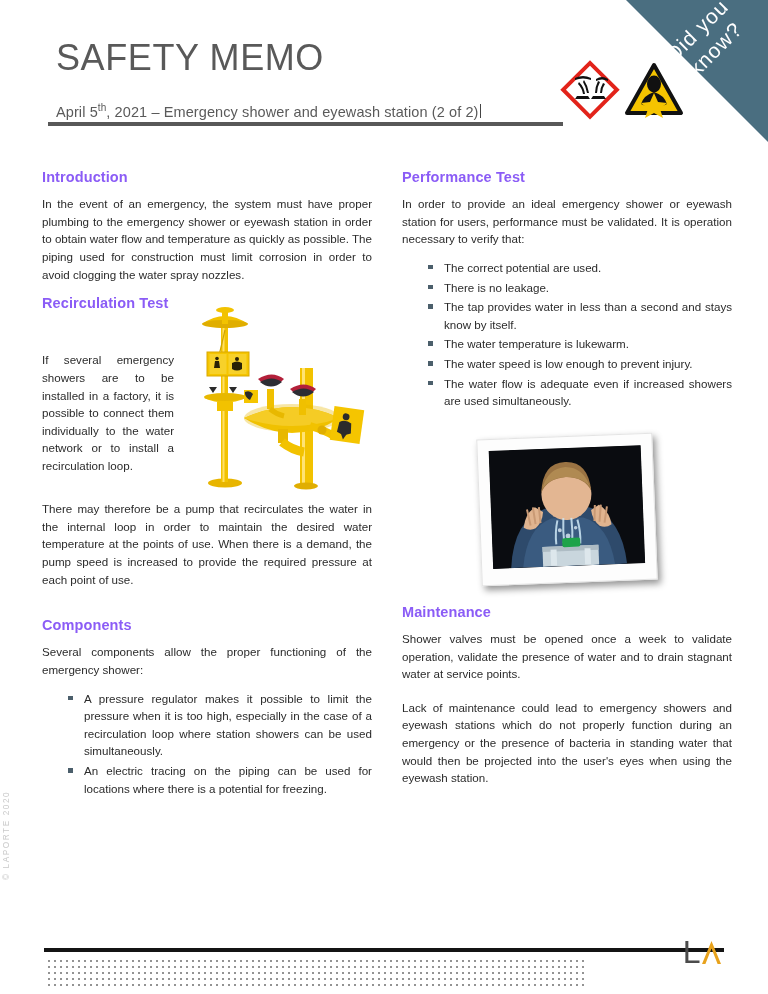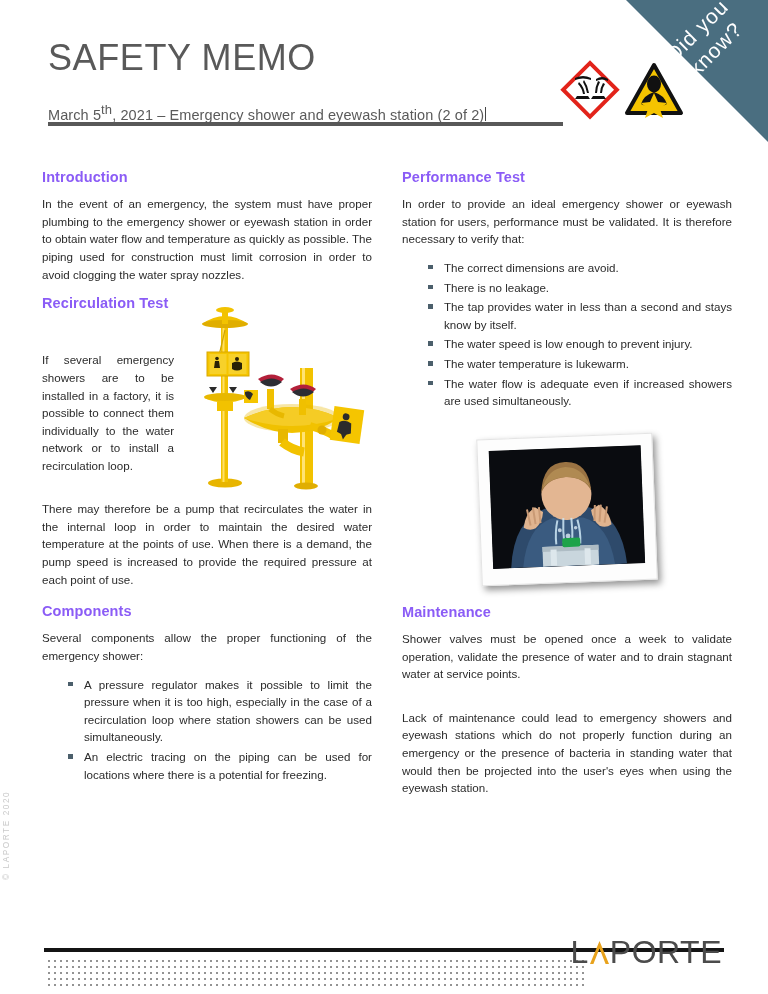--- a/index.html
+++ b/index.html
@@ -37,39 +37,39 @@
     font-weight: 400;
     letter-spacing: 1px;
     text-align: center;
     line-height: 1.22;
     pointer-events: none;
   }
 
   
   .header {
     position: absolute;
-    left: 48px; top: 38px;
+    left: 56px; top: 38px;
     width: 672px;
   }
   .memo-title {
     font-size: 36px;
     font-weight: 400;
     color: #595959;
     letter-spacing: 0.6px;
     margin: 0;
     line-height: 1.1;
   }
   .memo-subtitle {
     margin: 24px 0 0 0;
     font-size: 14.5px;
     color: #5a5a5a;
     font-weight: 400;
     letter-spacing: 0.1px;
   }
-  .memo-subtitle sup { font-size: 13px; vertical-align: super; }
+  .memo-subtitle sup { font-size: 10px; vertical-align: super; }
   .caret {
     display: inline-block;
     width: 1px; height: 14px;
     background: #444;
     vertical-align: -2px;
     margin-left: 1px;
   }
   .header-rule {
     position: absolute;
     left: 48px; top: 122px;
@@ -101,21 +101,21 @@
   .col-right { left: 402px; width: 330px; }
 
   h2.sec {
     color: #8b5cf6;
     font-size: 14.5px;
     font-weight: 700;
     margin: 0 0 9px 0;
     line-height: 1.25;
     letter-spacing: 0.1px;
   }
-  h2.sec.spaced { margin-top: 14px; }
+  h2.sec.spaced { margin-top: 28px; }
 
   p.body {
     margin: 0 0 11px 0;
     font-size: 11.6px;
     line-height: 1.52;
     color: #2b2b2b;
     text-align: justify;
     hyphens: none;
   }
   p.body.narrow { text-align: justify; margin-top: 39px; }
@@ -221,21 +221,21 @@
 
   <div class="corner-banner"></div>
   <div class="corner-text">
     <div>Did you</div>
     <div>know?</div>
   </div>
 
   <div class="header">
     <h1 class="memo-title">SAFETY MEMO</h1>
     <div class="memo-subtitle">
-      <span>March 5</span><sup>th</sup><span>, 2021 – Emergency shower and eyewash station (2 of 2)</span><span class="caret"></span>
+      <span>April 5</span><sup>th</sup><span>, 2021 – Emergency shower and eyewash station (2 of 2)</span><span class="caret"></span>
     </div>
   </div>
   <div class="header-rule"></div>
 
   <div class="pictos">
     <div class="ghs-diamond">
       <svg width="60" height="60" viewBox="0 0 60 60">
         <rect x="30" y="3" width="38" height="38" transform="rotate(45 30 3)" fill="#ffffff" stroke="#e2231a" stroke-width="4"></rect>
         <g fill="#111">
           <path d="M17 36 h11 l2 3 h-15 z"></path>
@@ -353,27 +353,27 @@
         <li>A pressure regulator makes it possible to limit the pressure when it is too high, especially in the case of a recirculation loop where station showers can be used simultaneously.</li>
         <li>An electric tracing on the piping can be used for locations where there is a potential for freezing.</li>
       </ul>
     </section>
   </div>
 
   <div class="col col-right">
 
     <section>
       <h2 class="sec">Performance Test</h2>
-      <p class="body">In order to provide an ideal emergency shower or eyewash station for users, performance must be validated. It is therefore necessary to verify that:</p>
+      <p class="body">In order to provide an ideal emergency shower or eyewash station for users, performance must be validated. It is operation necessary to verify that:</p>
       <ul class="bullets">
-        <li>The correct dimensions are avoid.</li>
+        <li>The correct potential are used.</li>
         <li>There is no leakage.</li>
         <li>The tap provides water in less than a second and stays know by itself.</li>
+        <li>The water temperature is lukewarm.</li>
         <li>The water speed is low enough to prevent injury.</li>
-        <li>The water temperature is lukewarm.</li>
         <li>The water flow is adequate even if increased showers are used simultaneously.</li>
       </ul>
     </section>
 
     <div class="photo-wrap">
       <div class="photo-frame">
         <div class="photo-inner">
           <svg width="152" height="118" viewBox="0 0 152 118">
             <rect width="152" height="118" fill="#0a0c10"></rect>
 
@@ -411,30 +411,29 @@
             <rect x="58" y="101" width="6" height="16" fill="#dde7ec"></rect>
             <rect x="92" y="101" width="6" height="16" fill="#dde7ec"></rect>
           </svg>
         </div>
       </div>
     </div>
 
     <section>
       <h2 class="sec">Maintenance</h2>
       <p class="body">Shower valves must be opened once a week to validate operation, validate the presence of water and to drain stagnant water at service points.</p>
-      <p class="body" style="margin-top:26px;">Lack of maintenance could lead to emergency showers and eyewash stations which do not properly function during an emergency or the presence of bacteria in standing water that would then be projected into the user's eyes when using the eyewash station.</p>
+      <p class="body" style="margin-top:16px;">Lack of maintenance could lead to emergency showers and eyewash stations which do not properly function during an emergency or the presence of bacteria in standing water that would then be projected into the user's eyes when using the eyewash station.</p>
     </section>
   </div>
 
   <div class="copyright">© LAPORTE 2020</div>
   <div class="footer-rule"></div>
   <div class="dots"></div>
   <div class="logo">
     <span>L</span>
     <span class="a-mark">
       <svg width="19" height="23" viewBox="0 0 19 23">
         <path d="M9.5 0 L19 23 L15.6 23 L9.5 7.5 L3.4 23 L0 23 Z" fill="#e8a21c"></path>
       </svg>
     </span>
-    <span>PORTE</span>
   </div>
 
 </div>
 
 </body></html>

